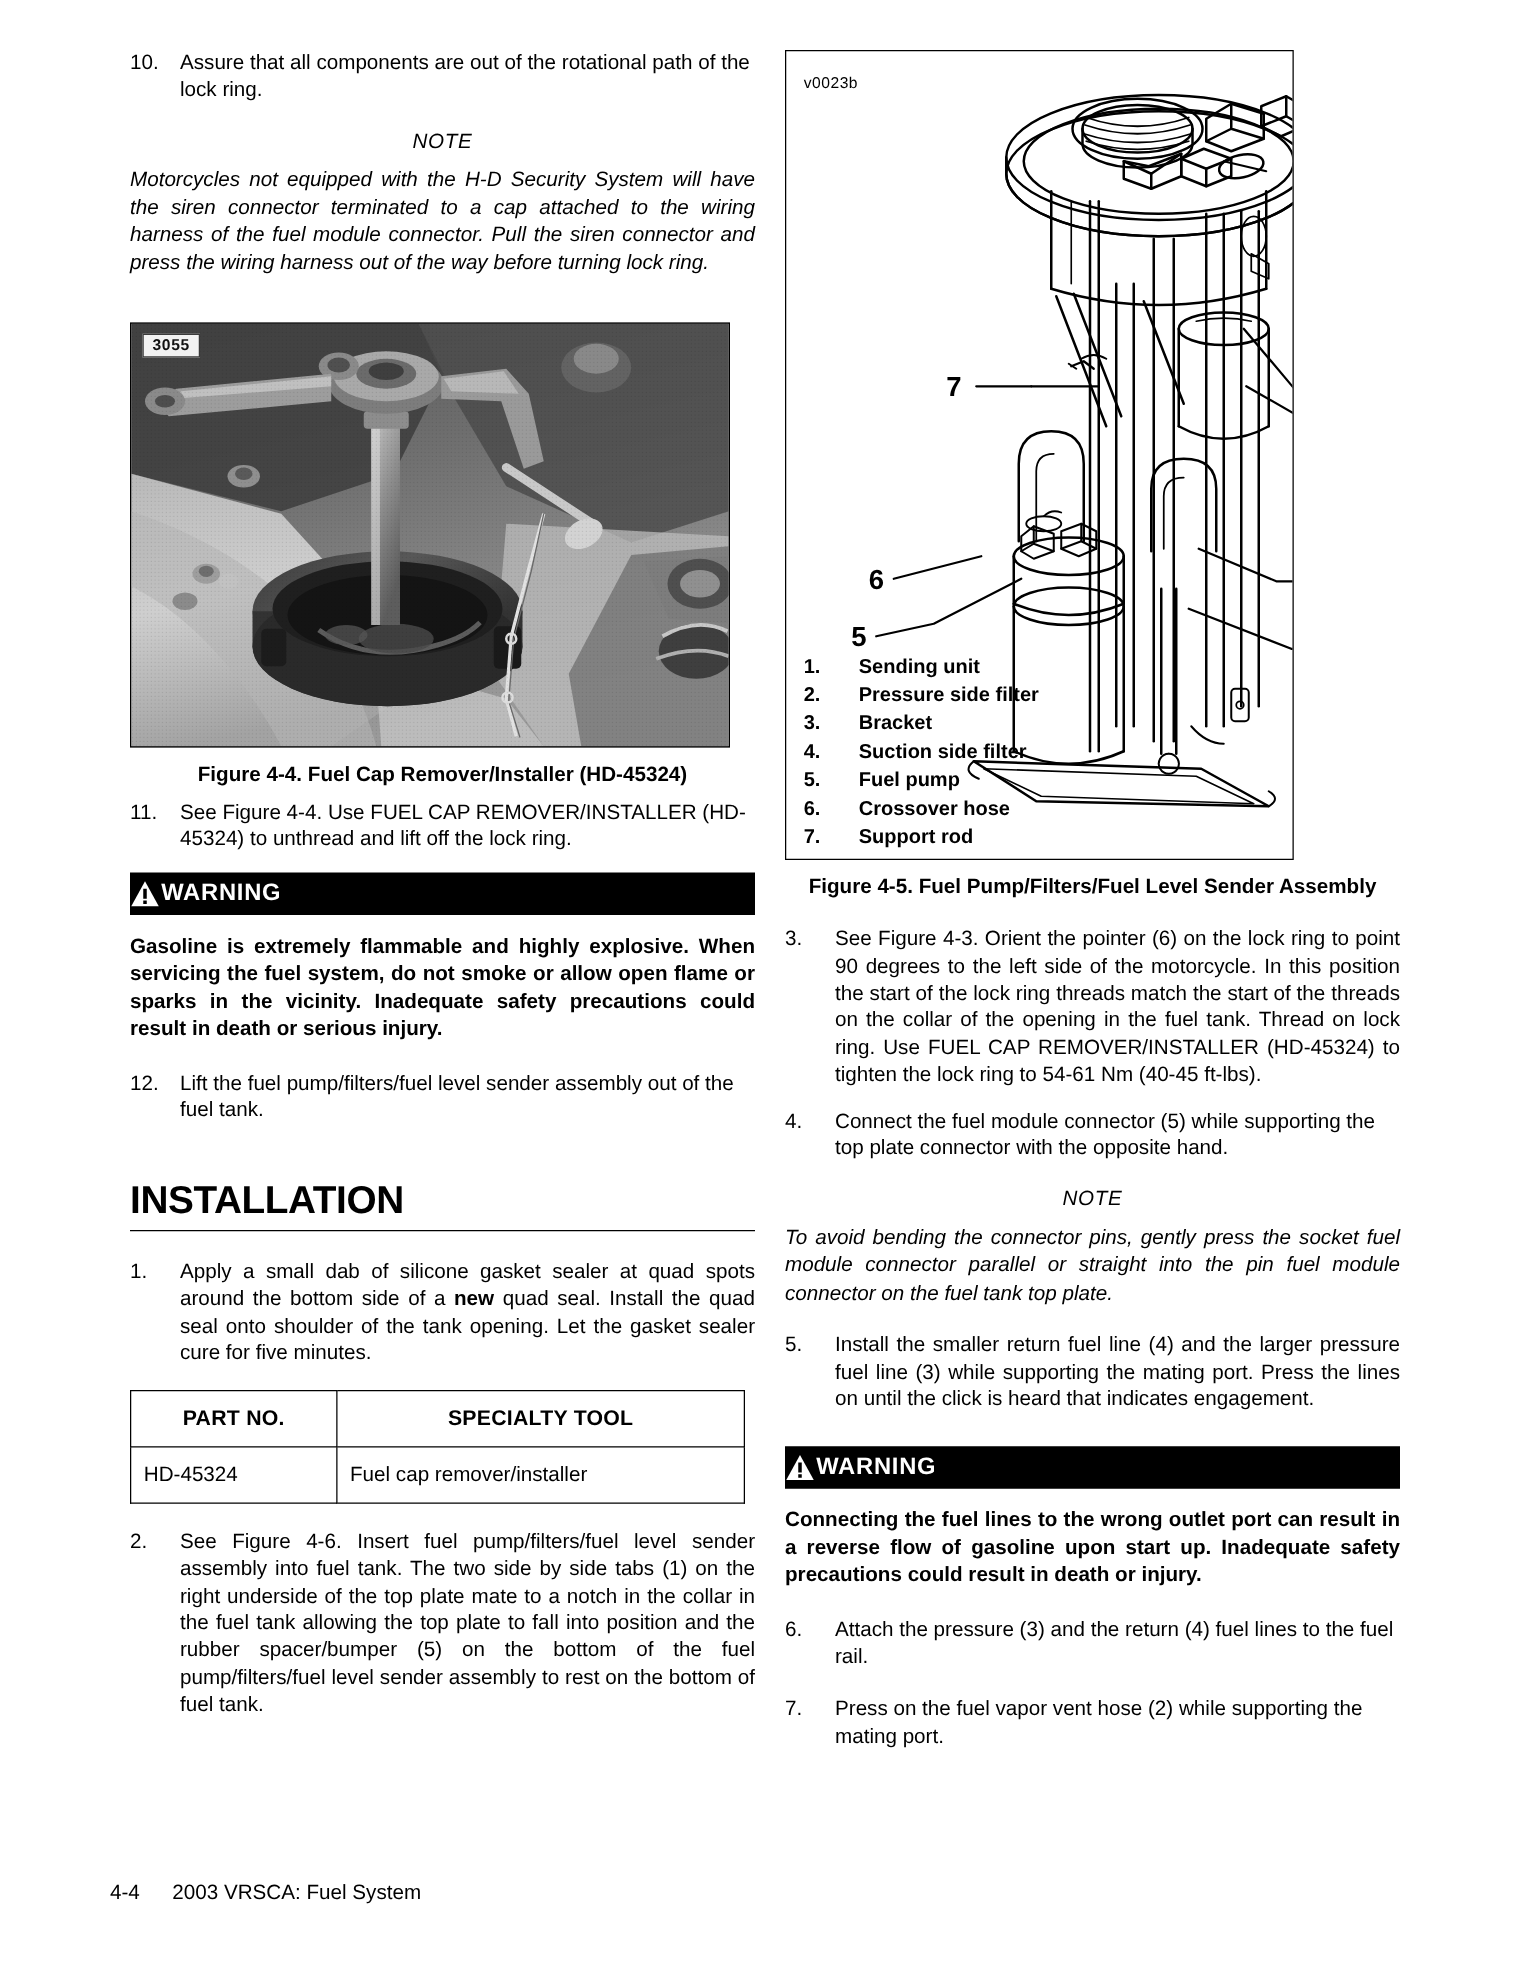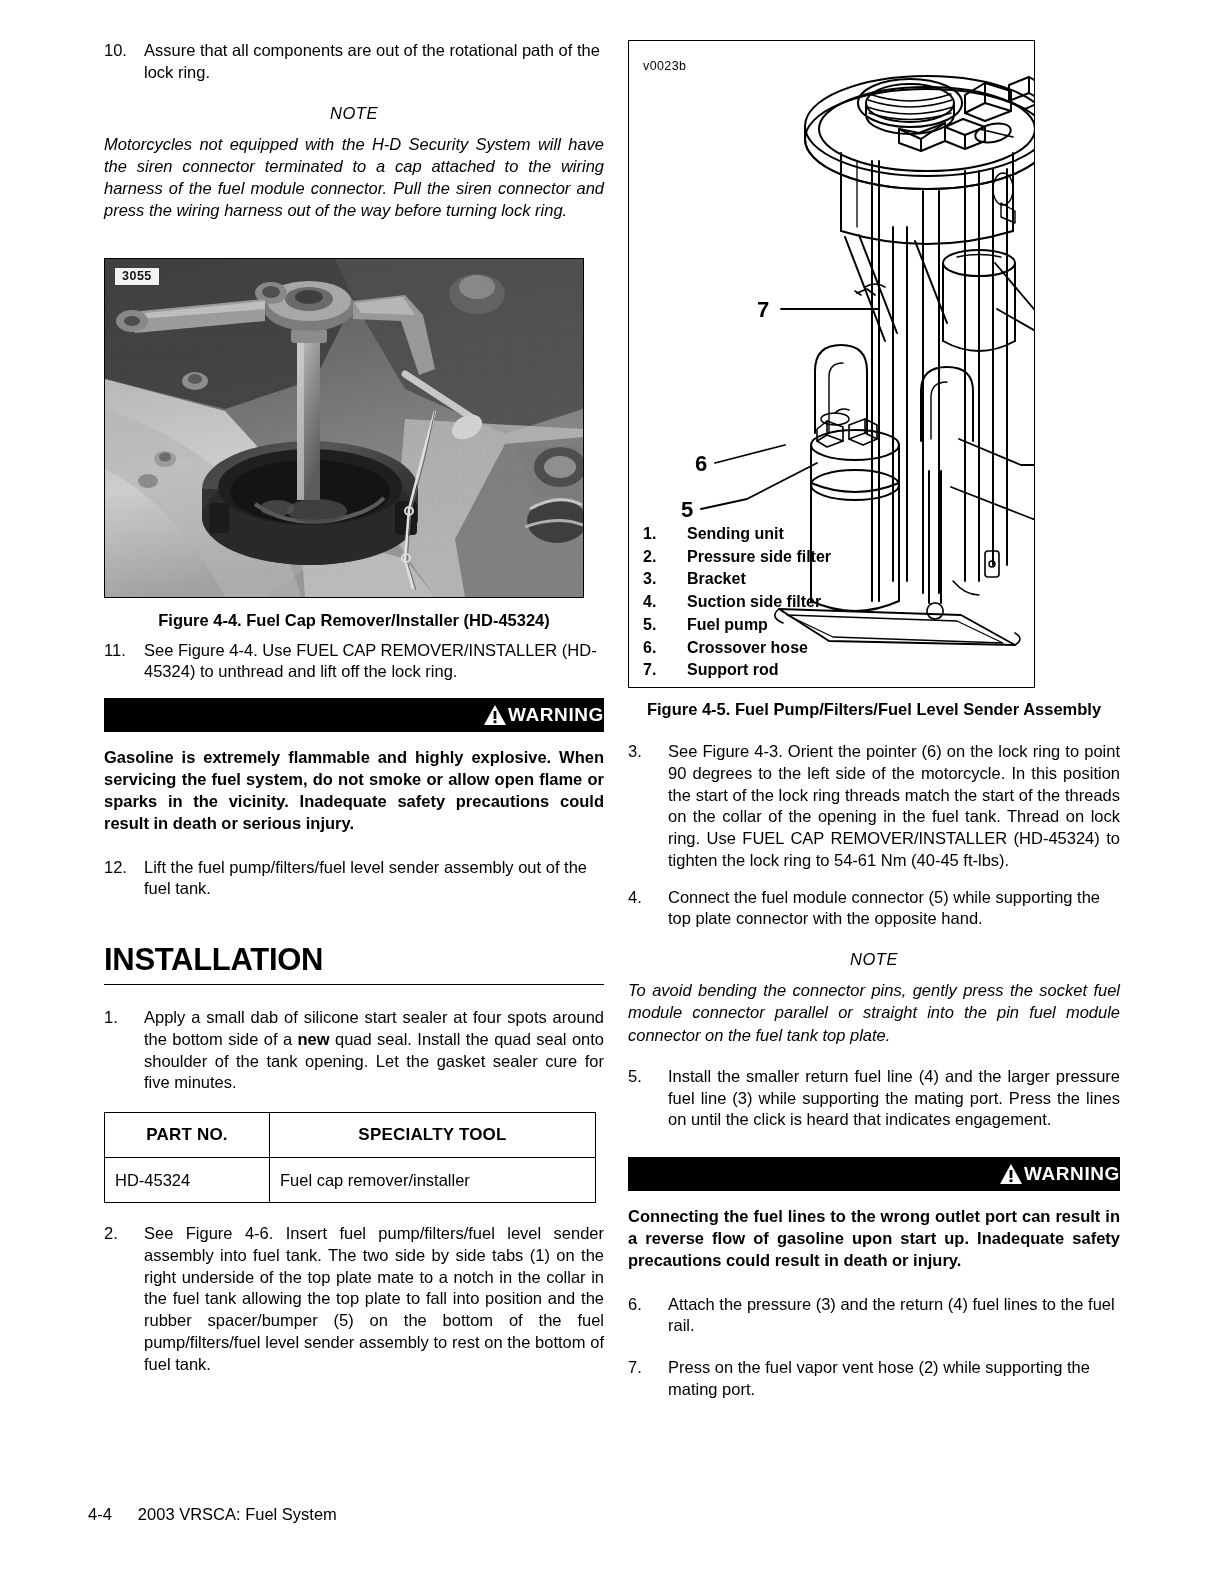--- a/index.html
+++ b/index.html
@@ -101,21 +101,21 @@
     margin-top: 13px;
     margin-bottom: 10px;
   }
 
   
   .warn-bar {
     background: #000000;
     height: 34px;
     display: flex;
     align-items: center;
-    justify-content: flex-end;
+    justify-content: flex-start;
     margin-top: 8px;
   }
   .warn-inner {
     display: flex;
     align-items: center;
     gap: 1px;
   }
   .warn-tri { display: block; }
   .warn-word {
     color: #ffffff;
@@ -356,21 +356,21 @@
       <span class="num">12.</span>
       <span class="body noj">Lift the fuel pump/filters/fuel level sender assembly out of the fuel tank.</span>
     </div>
 
 
     <div class="section-head">INSTALLATION</div>
     <hr class="section-rule">
 
     <div class="num-item">
       <span class="num">1.</span>
-      <span class="body"><span>Apply a small dab of silicone start sealer at four spots around the bottom side of a </span><b>new</b><span> quad seal. Install the quad seal onto shoulder of the tank opening. Let the gasket sealer cure for five minutes.</span></span>
+      <span class="body"><span>Apply a small dab of silicone gasket sealer at quad spots around the bottom side of a </span><b>new</b><span> quad seal. Install the quad seal onto shoulder of the tank opening. Let the gasket sealer cure for five minutes.</span></span>
     </div>
 
     <table class="tool-table">
       <colgroup>
           <col class="c1">
           <col>
         </colgroup>
       <thead>
         <tr>
           <th>PART NO.</th>

